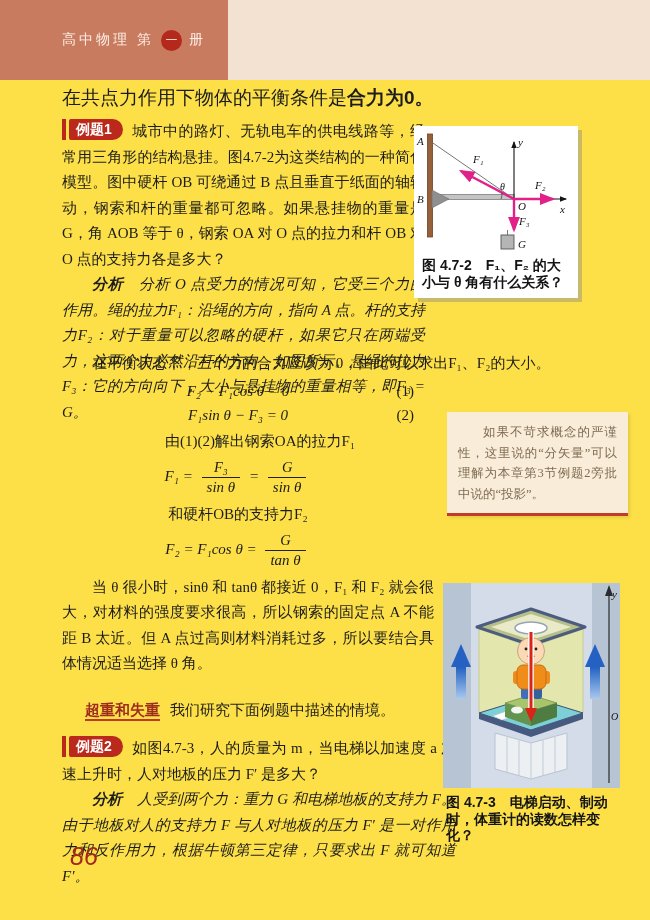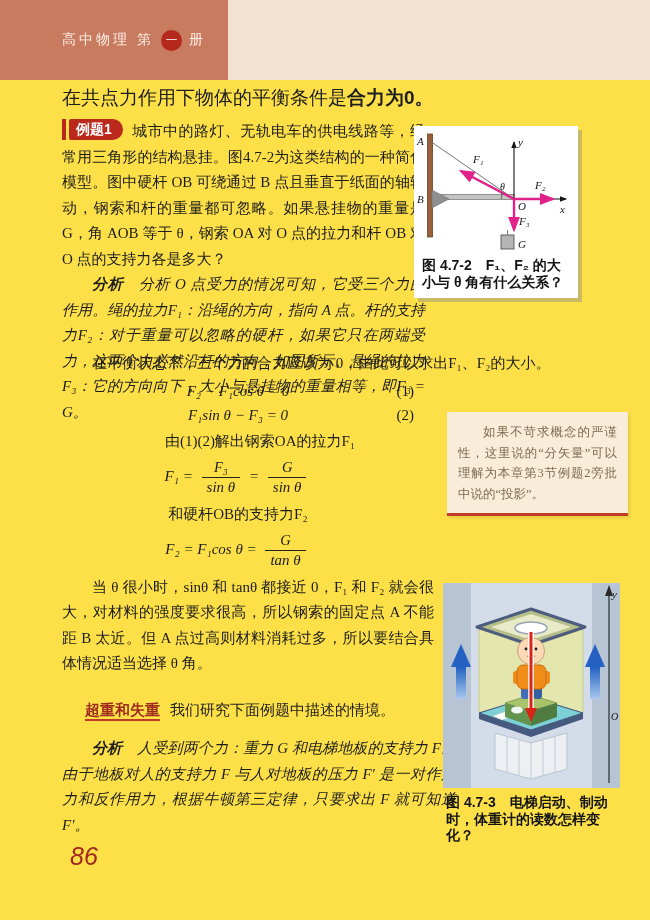--- a/index.html
+++ b/index.html
@@ -131,20 +131,24 @@
         <span>F₂ = F₁cos θ =</span>
         <span class="frac"><span class="num">G</span><span class="den">tan θ</span></span>
       </div>
     </div>
 
     <p class="p-indent theta-para">当 θ 很小时，sinθ 和 tanθ 都接近 0，F₁ 和 F₂ 就会很大，对材料的强度要求很高，所以钢索的固定点 A 不能距 B 太近。但 A 点过高则材料消耗过多，所以要结合具体情况适当选择 θ 角。</p>
 
     <p class="section-line"><span class="section-heading">超重和失重</span><span>我们研究下面例题中描述的情境。</span></p>
 
     <div class="example2">
+      <p><span class="badge-wrap">
+            <span class="badge-bar"></span>
+            <span class="badge">例题2</span>
+          </span><span>如图4.7-3，人的质量为 m，当电梯以加速度 a 加速上升时，人对地板的压力 F′ 是多大？</span></p>
       <p class="p-indent kai"><span class="label-bold">分析</span>　<span>人受到两个力：重力 G 和电梯地板的支持力 F。由于地板对人的支持力 F 与人对地板的压力 F′ 是一对作用力和反作用力，根据牛顿第三定律，只要求出 F 就可知道 F′。</span></p>
     </div>
   </div>
 
   <div class="fig1">
     <svg width="160" height="122" viewBox="0 0 160 122">
       <defs>
         <marker id="arrM" markerWidth="7" markerHeight="6" refX="5.5" refY="2.5" orient="auto">
             <path d="M0,0 L6.5,2.5 L0,5 Z" fill="#e0218a"></path>
           </marker>

